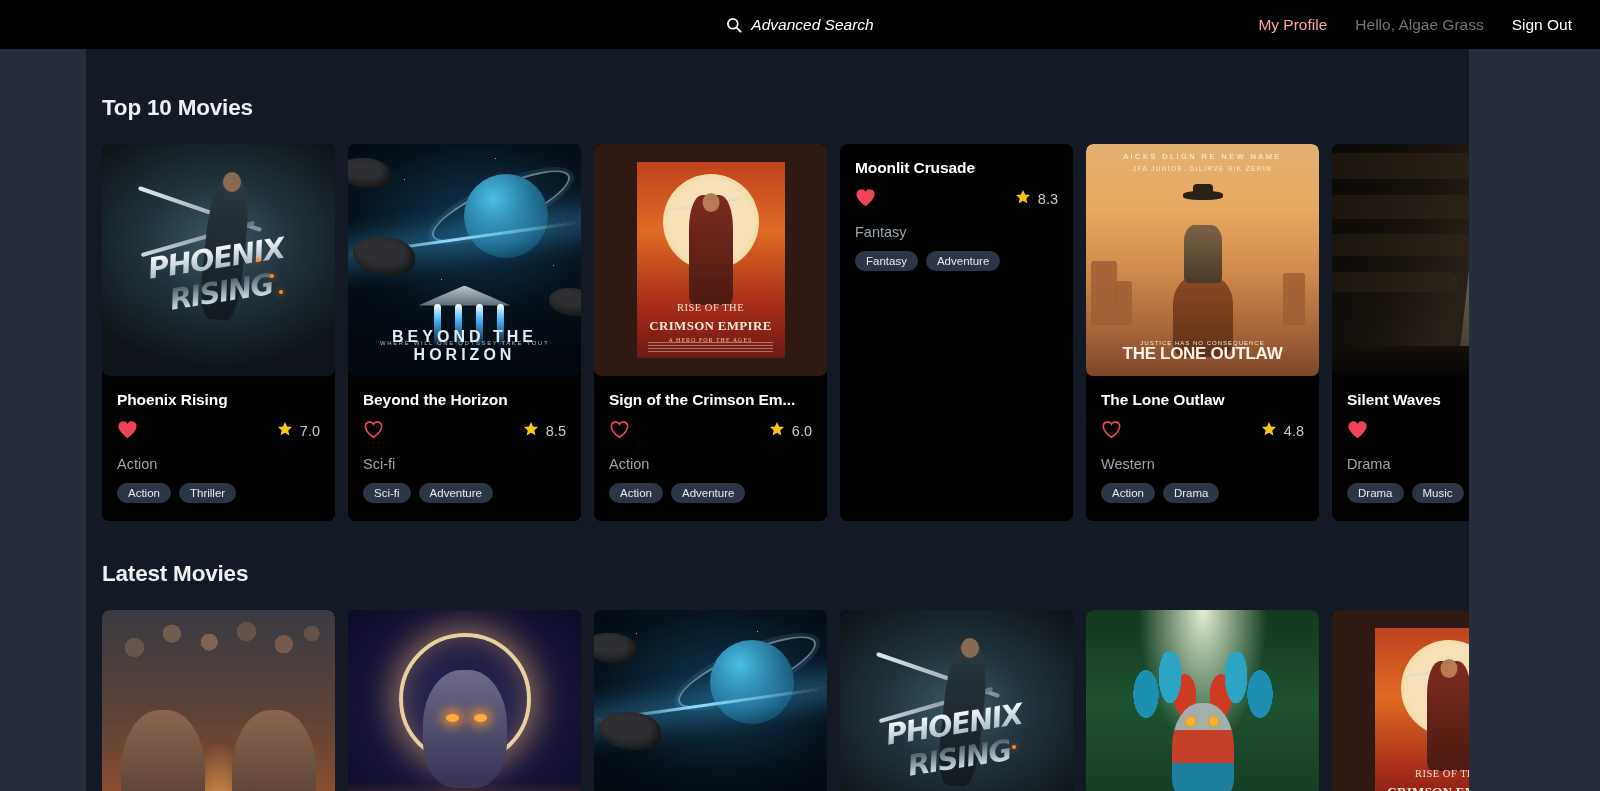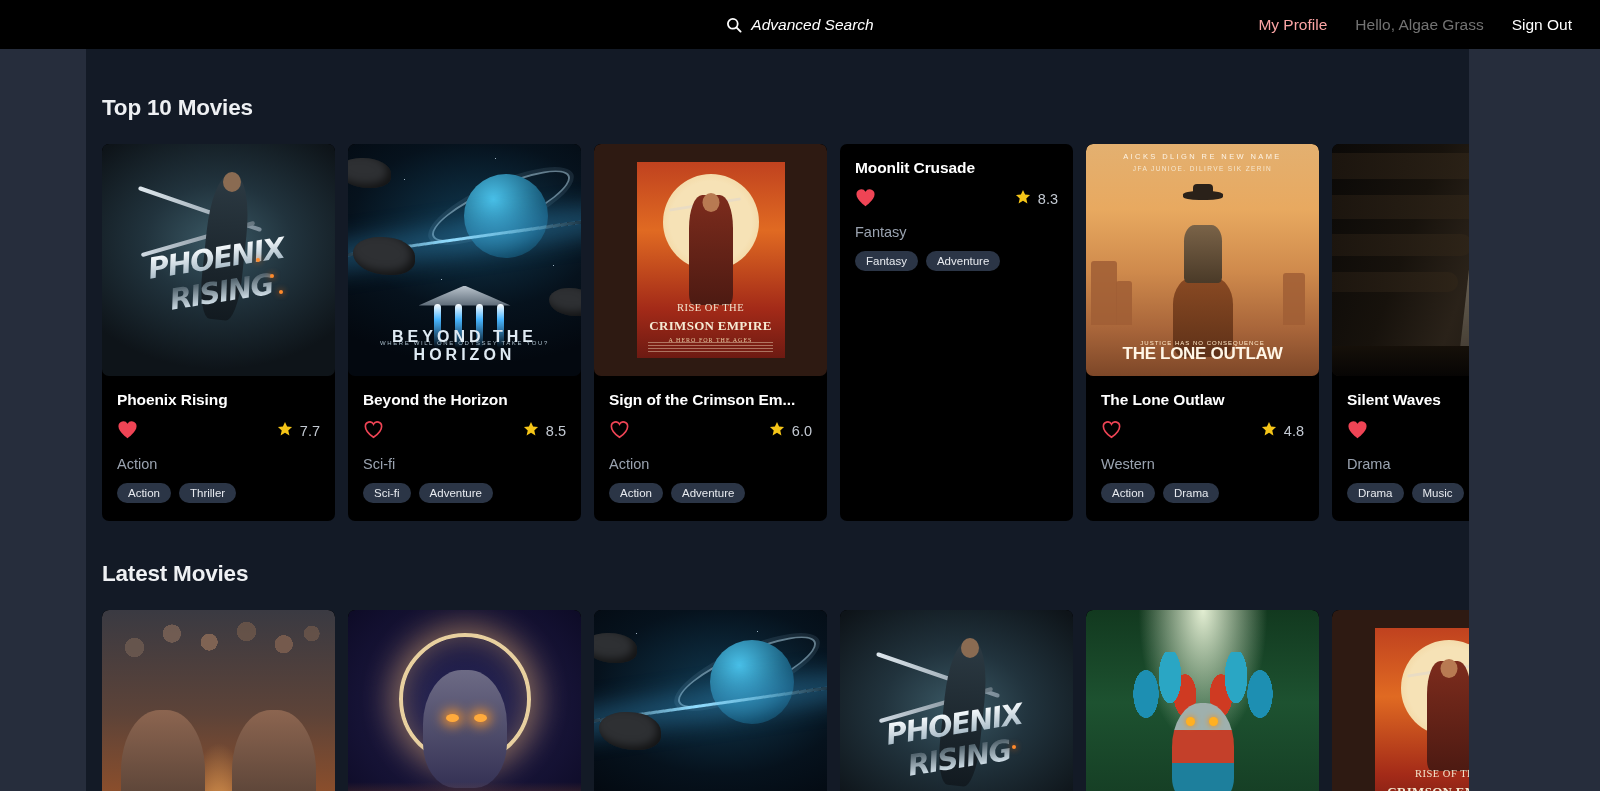--- a/index.html
+++ b/index.html
@@ -476,21 +476,21 @@
                 <svg width="21" height="19" viewBox="0 0 24 22" aria-hidden="true">
                   <path d="M12 21 C12 21 1.5 13.8 1.5 7.2 A5.7 5.7 0 0 1 12 4.2 A5.7 5.7 0 0 1 22.5 7.2 C22.5 13.8 12 21 12 21 Z" fill="#ef4455"></path>
                 </svg>
               </span>
               <span class="rating">
                 <span>
                   <svg width="16" height="16" viewBox="0 0 20 20" aria-hidden="true">
                     <path d="M10 1.2 L12.6 7 L18.8 7.6 L14.1 11.8 L15.5 18 L10 14.8 L4.5 18 L5.9 11.8 L1.2 7.6 L7.4 7 Z" fill="#f5c518"></path>
                   </svg>
                 </span>
-                <span class="rating-val">7.7</span>
+                <span class="rating-val">7.0</span>
               </span>
             </div>
             <div class="genre-main">Action</div>
             <div class="chips">
               <span class="chip">Action</span>
               <span class="chip">Thriller</span>
             </div>
           </div>
         </div>
 

